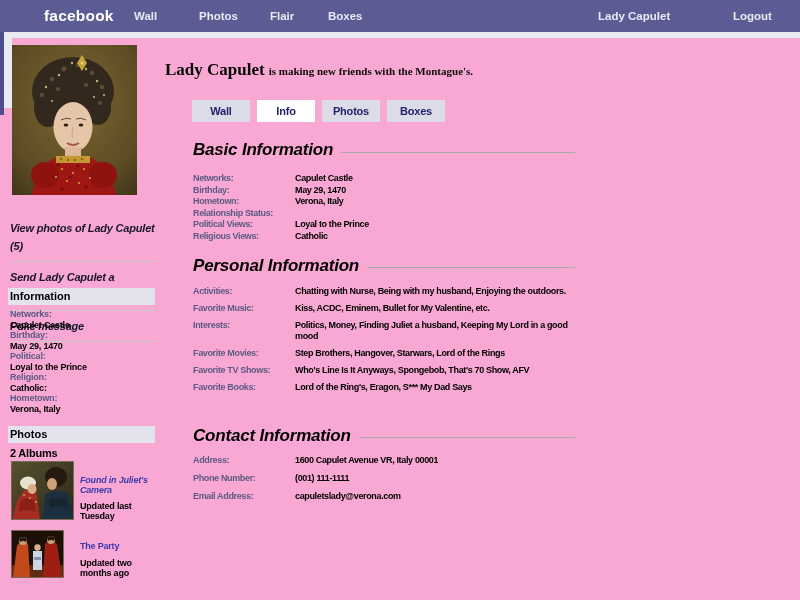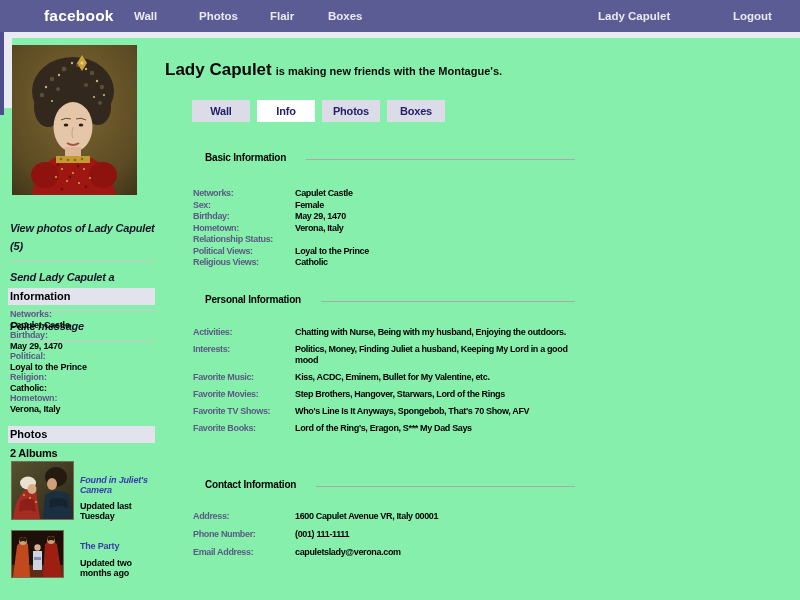--- a/index.html
+++ b/index.html
@@ -1,16 +1,16 @@
 <!DOCTYPE html>
 <html><head>
 <meta charset="utf-8">
 <style>
   html,body{margin:0;padding:0;background:#fff;}
-  #page{position:relative;width:800px;height:600px;background:#86efac;overflow:hidden;
+  #page{position:relative;width:800px;height:600px;background:#f9a8d4;overflow:hidden;
         font-family:"Liberation Sans",sans-serif;font-weight:bold;-webkit-font-smoothing:antialiased;}
   a{text-decoration:none;cursor:pointer;}
 
   
   .topnav{position:absolute;left:0;top:0;width:800px;height:32px;background:#5c5c94;}
   .brand{position:absolute;left:44px;top:7px;font-size:15.5px;color:#ffffff;letter-spacing:.2px;}
   .nav-item{position:absolute;top:10px;font-size:11.5px;color:#e9e9f5;}
   .nav-wall{left:134px;} .nav-photos{left:199px;} .nav-flair{left:270px;} .nav-boxes{left:328px;}
   .nav-user{left:598px;} .nav-logout{left:733px;}
   .subnav{position:absolute;left:0;top:32px;width:800px;height:6px;background:#eaeaf2;}
@@ -31,31 +31,31 @@
   .albums-count{position:absolute;left:10px;top:447px;font-size:11px;color:#000;letter-spacing:-.2px;}
   .album-thumb{position:absolute;border:1px solid #7a6a55;}
   .thumb-1{left:11px;top:461px;width:61px;height:57px;}
   .thumb-2{left:11px;top:530px;width:51px;height:46px;}
   .album-title{position:absolute;left:80px;width:70px;font-size:9px;line-height:10px;color:#3a3aad;letter-spacing:-.2px;}
   .title-1{top:475px;font-style:italic;} .title-2{top:541px;}
   .album-updated{position:absolute;left:80px;width:58px;font-size:9px;line-height:10px;color:#000;letter-spacing:-.2px;}
   .upd-1{top:501px;} .upd-2{top:558px;}
 
   
-  .status{position:absolute;left:165px;top:60px;white-space:nowrap;}
+  .status{position:absolute;left:165px;top:60px;white-space:nowrap;font-family:Liberation Serif, serif;}
   .status-name{font-size:17px;color:#050505;}
   .status-text{font-size:11px;color:#0a0a0a;margin-left:4px;}
   .tabs{position:absolute;left:192px;top:100px;display:flex;gap:7px;}
   .tab{width:58px;height:22px;background:#dcdce8;color:#22226a;font-size:11px;
        text-align:center;line-height:22px;letter-spacing:-.2px;}
   .tab.active{background:#ffffff;}
 
   .main-col{position:absolute;left:193px;top:140px;width:382px;}
   .section-head{display:flex;align-items:center;}
-  .section-head h2{margin:12px;font-size:10px;color:#000;letter-spacing:-.2px;white-space:nowrap;}
+  .section-head h2{margin:0;font-size:17px;color:#000;letter-spacing:-.2px;white-space:nowrap;font-style:italic;}
   .section-line{flex:1;height:1px;background:#a9a9a9;margin-left:8px;margin-top:4px;}
   .row{display:flex;font-size:9px;line-height:11px;letter-spacing:-.35px;}
   .row-label{width:102px;flex-shrink:0;color:#5a5a84;}
   .row-value{flex:1;color:#000;}
   .ilink{color:#2c2c96;}
   .sec-basic .section-head{margin-bottom:13px;}
   .sec-basic .row{margin-bottom:.5px;}
   .sec-personal{margin-top:14px;}
   .sec-personal .section-head{margin-bottom:10px;}
   .sec-personal .row{margin-bottom:6px;justify-content:center;}
@@ -245,24 +245,20 @@
     <section class="sec-basic">
       <div class="section-head">
         <h2>Basic Information</h2>
         <div class="section-line"></div>
       </div>
       <div class="row">
         <div class="row-label">Networks:</div>
         <div class="row-value">Capulet Castle</div>
       </div>
       <div class="row">
-        <div class="row-label">Sex:</div>
-        <div class="row-value">Female</div>
-      </div>
-      <div class="row">
         <div class="row-label">Birthday:</div>
         <div class="row-value">May 29, 1470</div>
       </div>
       <div class="row">
         <div class="row-label">Hometown:</div>
         <div class="row-value">Verona, Italy</div>
       </div>
       <div class="row">
         <div class="row-label">Relationship Status:</div>
       </div>
@@ -279,26 +275,26 @@
     <section class="sec-personal">
       <div class="section-head">
         <h2>Personal Information</h2>
         <div class="section-line"></div>
       </div>
       <div class="row">
         <div class="row-label">Activities:</div>
         <div class="row-value">Chatting with Nurse, Being with my husband, Enjoying the outdoors.</div>
       </div>
       <div class="row">
+        <div class="row-label">Favorite Music:</div>
+        <div class="row-value">Kiss, ACDC, Eminem, Bullet for My Valentine, etc.</div>
+      </div>
+      <div class="row">
         <div class="row-label">Interests:</div>
         <div class="row-value">Politics, Money, Finding Juliet a husband, Keeping My Lord in a good mood</div>
-      </div>
-      <div class="row">
-        <div class="row-label">Favorite Music:</div>
-        <div class="row-value">Kiss, ACDC, Eminem, Bullet for My Valentine, etc.</div>
       </div>
       <div class="row">
         <div class="row-label">Favorite Movies:</div>
         <div class="row-value">Step Brothers, Hangover, Starwars, Lord of the Rings</div>
       </div>
       <div class="row">
         <div class="row-label">Favorite TV Shows:</div>
         <div class="row-value">Who's Line Is It Anyways, Spongebob, That's 70 Show, AFV</div>
       </div>
       <div class="row">

